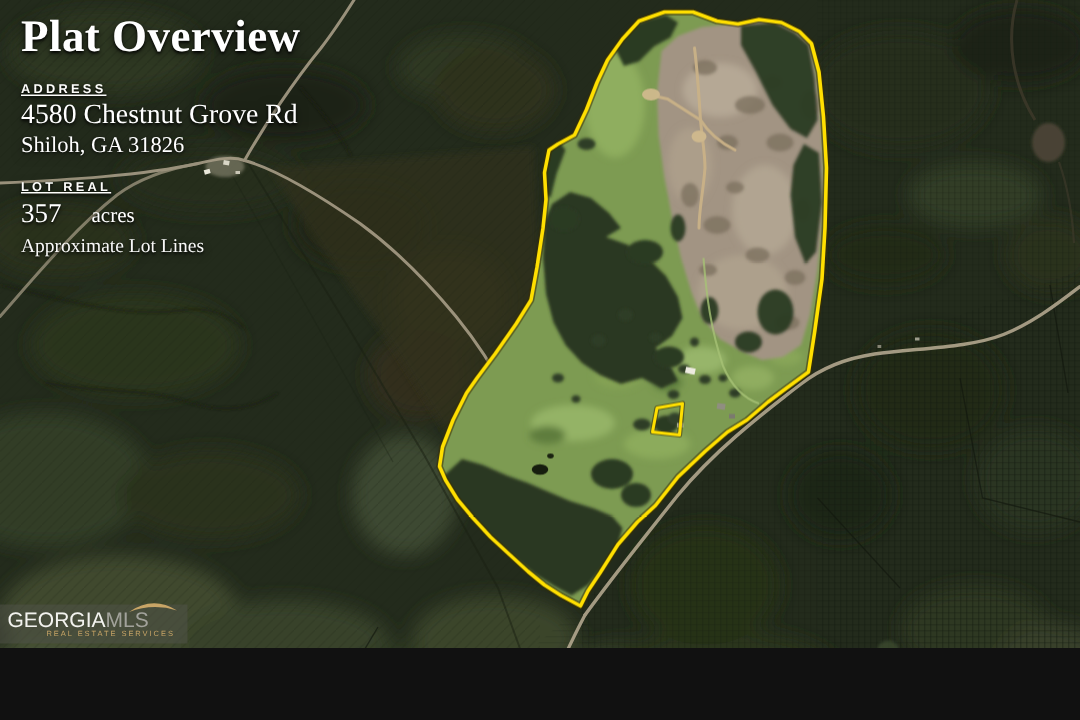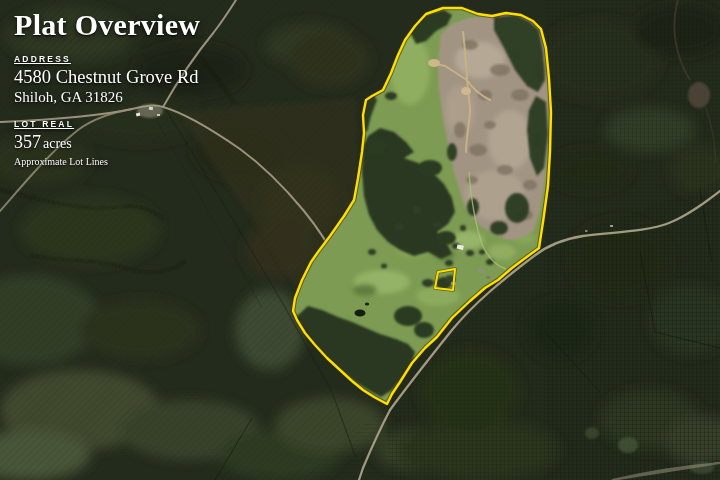--- a/index.html
+++ b/index.html
@@ -1,41 +1,41 @@
 <!DOCTYPE html>
 <html><head>
 <meta charset="utf-8">
 <style>
   html,body { margin:0; padding:0; background:#111; }
   .stage {
-    position:relative; width:720px; height:480px; overflow:hidden;
+    position:relative; width:720px; height:432px; overflow:hidden;
     background:#222a1b;
     font-family:"Liberation Serif", serif;
   }
   .stage svg.map { position:absolute; left:0; top:0; }
 
   
   .overlay {
     position:absolute; left:14px; top:8px; color:#ffffff; z-index:5;
   }
   .overlay * { text-shadow: 0 1px 2px rgba(0,0,0,.92), 0 2px 7px rgba(0,0,0,.55); }
   .title {
     margin:0; font-size:30px; font-weight:600; letter-spacing:.3px; line-height:1.1;
     font-family:"Liberation Serif", serif;
   }
   .small-label {
     margin-top:13px; font-family:"Liberation Sans", sans-serif;
     font-size:8.5px; font-weight:700; letter-spacing:2.2px; color:#fdfdfb;text-decoration:underline;
   }
   .addr1 { margin-top:3px; font-size:18.5px; line-height:1.1; }
   .addr2 { margin-top:2px; font-size:15px; line-height:1.1; }
-  .lot-row { margin-top:3px; display:flex; align-items:baseline; gap:2px; }
+  .lot-row { margin-top:3px; display:flex; align-items:baseline; gap:20px; }
   .lot-value { font-size:18px; }
   .lot-unit  { font-size:14px; }
-  .lot-note  { margin-top:3px; font-size:10px; opacity:.97; }
+  .lot-note  { margin-top:3px; font-size:13px; opacity:.97; }
 
   
   .logo {
     position:absolute; left:0; bottom:3px; z-index:5;
     background:rgba(80,82,72,.52);
     padding:3px 8px 3px 5px; line-height:1;
   }
   .logo-row {
     position:relative; display:flex; align-items:baseline;
     font-family:"Liberation Sans", sans-serif; font-size:14px;
@@ -284,14 +284,24 @@
     <div class="addr1">4580 Chestnut Grove Rd</div>
     <div class="addr2">Shiloh, GA 31826</div>
     <div class="small-label">LOT REAL</div>
     <div class="lot-row">
       <span class="lot-value">357</span>
       <span class="lot-unit">acres</span>
     </div>
     <div class="lot-note">Approximate Lot Lines</div>
   </div>
 
+  <div class="logo">
+    <div class="logo-row">
+      <span class="logo-georgia">GEORGIA</span>
+        <span class="logo-mls">MLS</span>
+      <svg class="swoosh" viewBox="0 0 34 9">
+        <path d="M1,8 Q17,-3 33,7 Q17,2 1,8 Z" fill="#c8a566"></path>
+      </svg>
+    </div>
+    <div class="logo-tagline">REAL ESTATE SERVICES</div>
+  </div>
 
 </div>
 
 </body></html>

